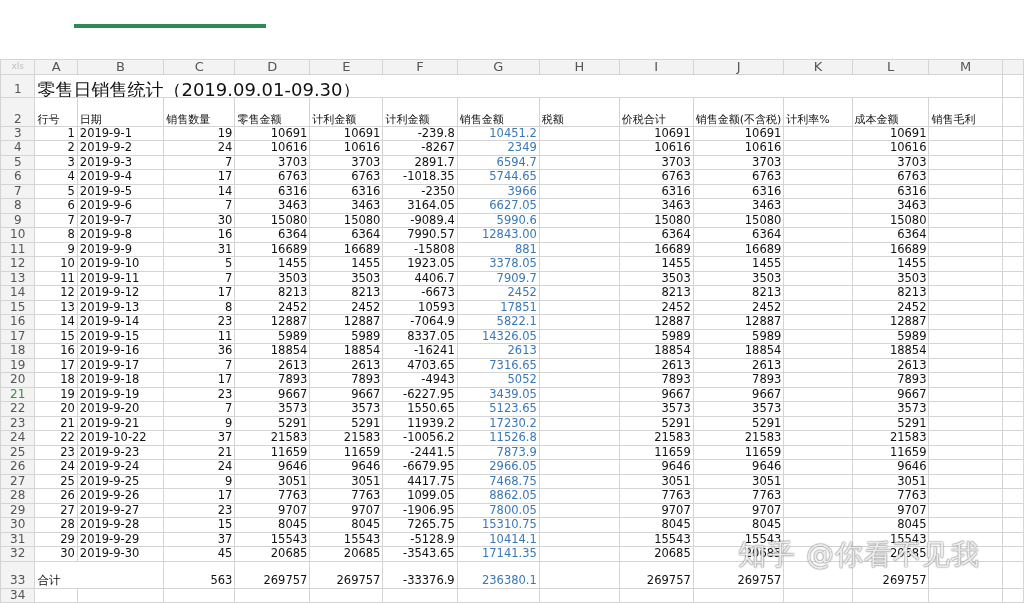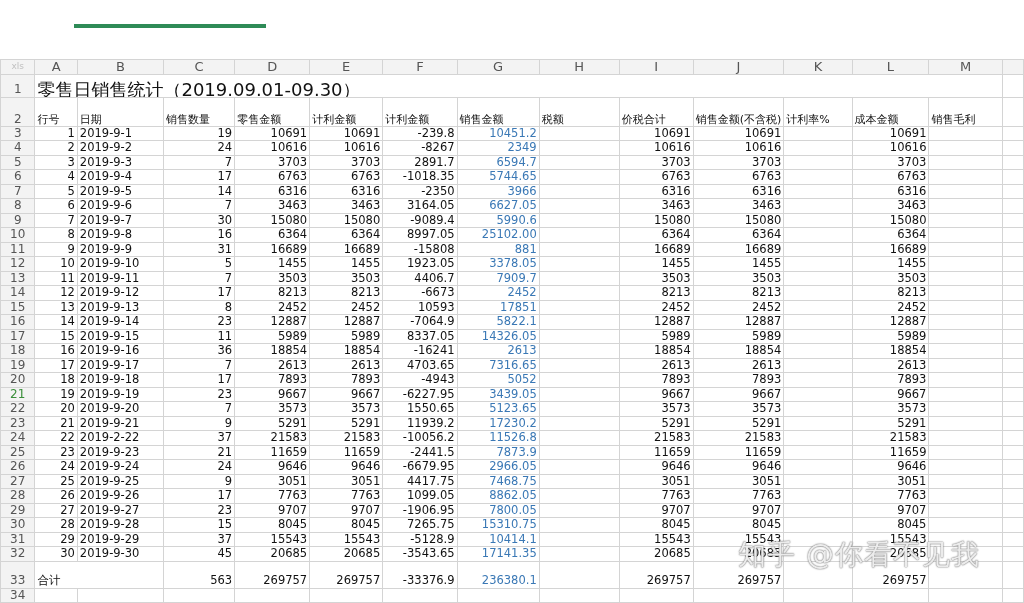--- a/index.html
+++ b/index.html
@@ -214,22 +214,22 @@
           <td class="b num"></td>
           <td class="empty"></td>
         </tr>
         <tr>
           <td class="rh">10</td>
           <td class="b num">8</td>
           <td class="b">2019-9-8</td>
           <td class="b num">16</td>
           <td class="b num">6364</td>
           <td class="b num">6364</td>
-          <td class="b num">8997.05</td>
-          <td class="b num blue">25102.00</td>
+          <td class="b num">7990.57</td>
+          <td class="b num blue">12843.00</td>
           <td class="b num"></td>
           <td class="b num">6364</td>
           <td class="b num">6364</td>
           <td class="b num"></td>
           <td class="b num">6364</td>
           <td class="b num"></td>
           <td class="empty"></td>
         </tr>
         <tr>
           <td class="rh">11</td>
@@ -448,21 +448,21 @@
           <td class="b num">5291</td>
           <td class="b num">5291</td>
           <td class="b num"></td>
           <td class="b num">5291</td>
           <td class="b num"></td>
           <td class="empty"></td>
         </tr>
         <tr>
           <td class="rh">24</td>
           <td class="b num">22</td>
-          <td class="b">2019-2-22</td>
+          <td class="b">2019-10-22</td>
           <td class="b num">37</td>
           <td class="b num">21583</td>
           <td class="b num">21583</td>
           <td class="b num">-10056.2</td>
           <td class="b num blue">11526.8</td>
           <td class="b num"></td>
           <td class="b num">21583</td>
           <td class="b num">21583</td>
           <td class="b num"></td>
           <td class="b num">21583</td>

